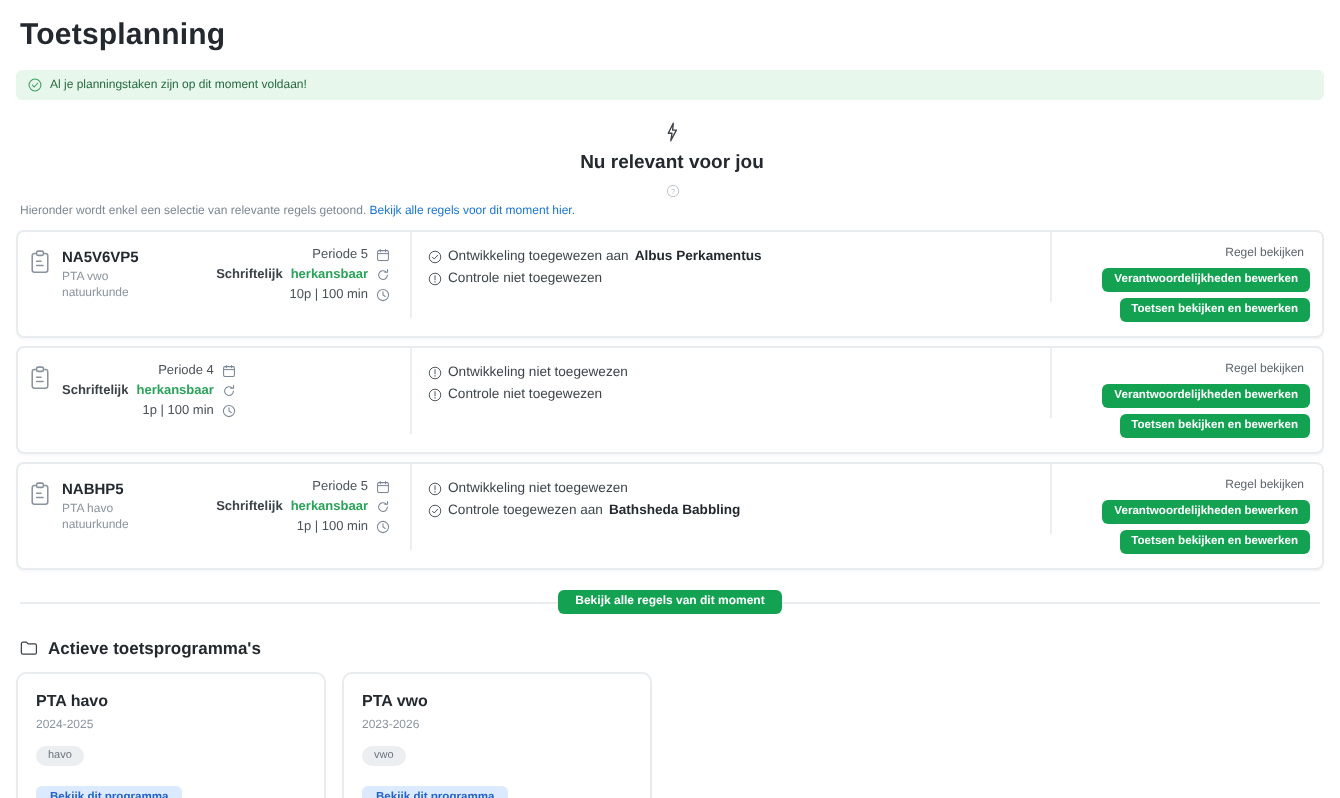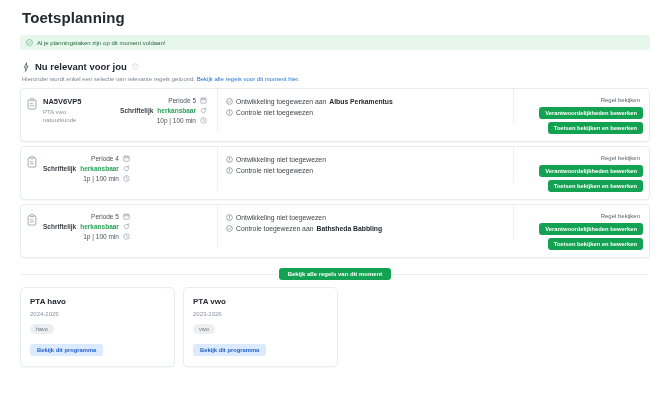--- a/index.html
+++ b/index.html
@@ -4,21 +4,21 @@
 <style>
   * { box-sizing: border-box; }
   html, body {
     margin: 0; padding: 0;
     width: 670px; height: 399px;
     background: #ffffff;
     font-family: "Liberation Sans", sans-serif;
     color: #2d3436;
     overflow: hidden;
   }
-  .page { width: 670px; height: 399px; position: relative; padding: 0 20px; }
+  .page { width: 670px; height: 399px; position: relative; padding: 0 8px; }
 
   
   .page-title {
     font-size: 15px;
     font-weight: 700;
     color: #23292f;
     letter-spacing: .1px;
     padding: 9px 2px 0 2px;
     margin: 0;
   }
@@ -36,20 +36,21 @@
   }
   .banner-text { font-size: 6px; color: #27693f; }
 
   
   .section-head {
     display: flex;
     align-items: center;
     gap: 5px;
     margin-top: 11px;
     padding-left: 2px;
+    flex-direction: column;
   }
   .section-title { font-size: 9.5px; font-weight: 700; color: #23292f; }
   .section-sub {
     font-size: 6px; color: #7b8794;
     margin-top: 4px; padding-left: 2px;
   }
   .section-sub a { color: #1976d2; text-decoration: none; }
 
   
   .cards { margin-top: 6px; display: flex; flex-direction: column; gap: 4px; }
@@ -346,20 +347,25 @@
       <div class="col-icon">
         <span>
           <svg width="10" height="12" viewBox="0 0 14 17">
             <rect x="1.5" y="2.5" width="11" height="13.2" rx="1.6" fill="none" stroke="#8a949e" stroke-width="1.1"></rect>
             <rect x="4.6" y="0.8" width="4.8" height="3" rx="1" fill="#fff" stroke="#8a949e" stroke-width="1.1"></rect>
             <path d="M4.6 8 h3.2 M4.6 11 h4.6" stroke="#8a949e" stroke-width="1" stroke-linecap="round"></path>
           </svg>
         </span>
       </div>
       <div class="col-meta">
+        <div class="meta-left">
+          <div class="code">NABHP5</div>
+          <div class="lvl">PTA havo</div>
+          <div class="subj">natuurkunde</div>
+        </div>
         <div class="meta-right">
           <div class="mr-row">
             <span>Periode 5</span>
             <span>
               <svg width="7" height="7" viewBox="0 0 16 16">
                 <rect x="1.8" y="3" width="12.4" height="11.2" rx="1.5" fill="none" stroke="#7b8794" stroke-width="1.2"></rect>
                 <path d="M1.8 6.4 h12.4" stroke="#7b8794" stroke-width="1.2"></path>
                 <path d="M5 1.6 v2.6 M11 1.6 v2.6" stroke="#7b8794" stroke-width="1.2" stroke-linecap="round"></path>
               </svg>
             </span>
@@ -413,20 +419,28 @@
         <button class="btn-green">Toetsen bekijken en bewerken</button>
       </div>
     </div>
 
   </div>
 
   <div class="divider-wrap">
     <button class="divider-btn">Bekijk alle regels van dit moment</button>
   </div>
 
+  <div class="prog-head">
+    <span>
+      <svg width="9" height="8" viewBox="0 0 16 14">
+        <path d="M1.2 3.2 a1.4 1.4 0 0 1 1.4-1.4 h3.2 l1.4 1.6 h6 a1.4 1.4 0 0 1 1.4 1.4 v6.2 a1.4 1.4 0 0 1-1.4 1.4 H2.6 a1.4 1.4 0 0 1-1.4-1.4 Z" fill="none" stroke="#3b4248" stroke-width="1.1" stroke-linejoin="round"></path>
+      </svg>
+    </span>
+    <span class="prog-title">Actieve toetsprogramma's</span>
+  </div>
 
   <div class="prog-cards">
     <div class="prog-card">
       <div class="prog-name">PTA havo</div>
       <div class="prog-years">2024-2025</div>
       <span class="chip">havo</span>
       <button class="prog-btn">Bekijk dit programma</button>
     </div>
     <div class="prog-card">
       <div class="prog-name">PTA vwo</div>

